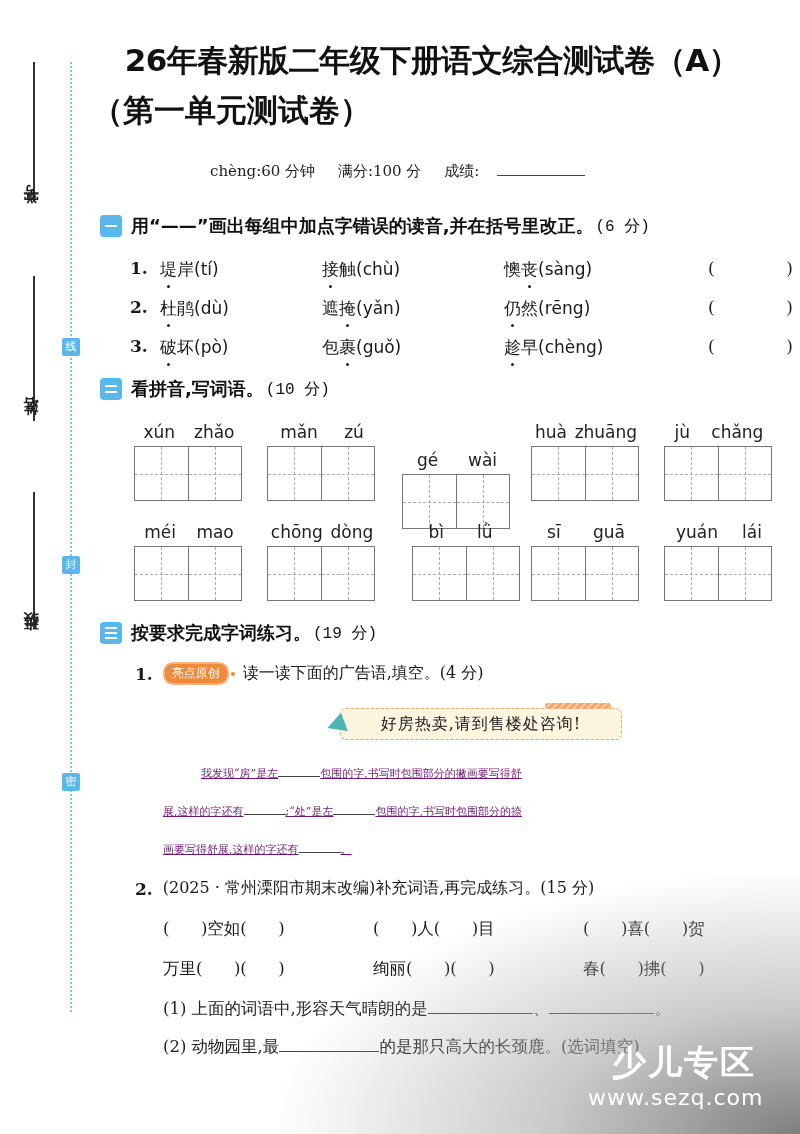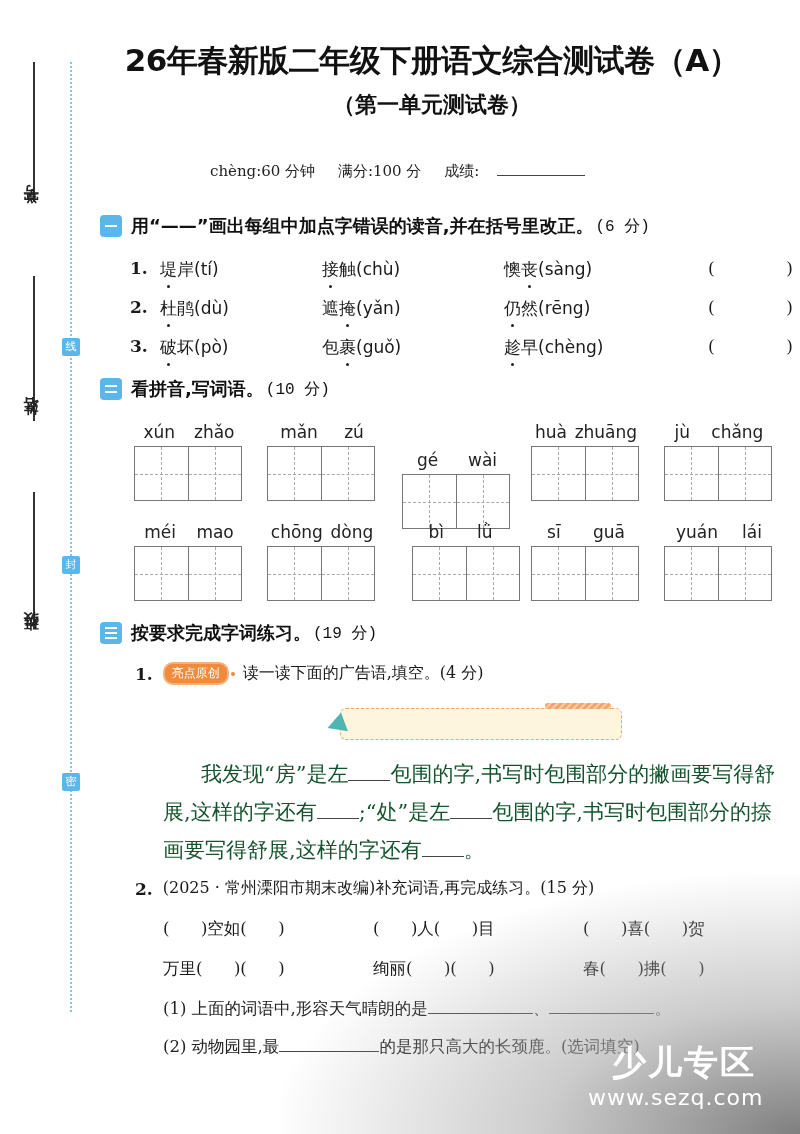--- a/index.html
+++ b/index.html
@@ -11,22 +11,22 @@
   .vline { position: absolute; left: 33px; width: 1.5px; background: #333; }
   .vlabel { position: absolute; left: 22px; writing-mode: vertical-rl; transform: rotate(180deg);
             font-family: "DejaVu Sans", sans-serif; font-size: 15px; font-weight: bold; letter-spacing: 4px; color: #222; }
   .dotline { position: absolute; left: 70px; top: 62px; height: 950px; border-left: 2px dotted #7fc4ea; }
   .cutmark { position: absolute; left: 62px; width: 18px; height: 18px; background: #5bb6ea; color: #fff;
              font-family: "DejaVu Sans", sans-serif; font-size: 11px; line-height: 18px; text-align: center; border-radius: 2px; }
 
   
   .title { position: absolute; left: 92px; top: 40px; width: 680px; text-align: center;
            font-family: "DejaVu Sans", sans-serif; font-weight: bold; font-size: 31px; letter-spacing: -0.5px; color: #111; }
-  .subtitle { position: absolute; left: 92px; top: 90px; width: 680px; text-align: center;
-              font-family: "DejaVu Sans", sans-serif; font-weight: bold; font-size: 22px; color: #111; }
+  .subtitle { position: absolute; left: 92px; top: 90px; width: 680px; text-align: left;
+              font-family: "DejaVu Sans", sans-serif; font-weight: bold; font-size: 31px; color: #111; }
   .meta { position: absolute; left: 210px; top: 162px; font-size: 15px; color: #222; }
   .meta span { margin-right: 18px; }
   .meta .blank { display: inline-block; width: 88px; border-bottom: 1px solid #444; height: 14px; vertical-align: baseline; margin-right: 0; }
 
   
   .sec { position: absolute; left: 100px; display: flex; align-items: center;
          font-family: "DejaVu Sans", sans-serif; font-weight: bold; font-size: 18px; color: #111; }
   .badge { width: 22px; height: 22px; border-radius: 4px; background: #5bb6ea; position: relative; margin-right: 9px; }
   .badge i { position: absolute; left: 5px; right: 5px; height: 2px; background: #fff; }
   .sec .pts { font-family: Liberation Mono, monospace; font-weight: normal; font-size: 16px; margin-left: 2px; }
@@ -55,21 +55,21 @@
   .tag { background: #f08a3c; color: #fff; font-family: "DejaVu Sans", sans-serif; font-size: 12px; padding: 1px 7px; border-radius: 10px; border: 2px solid #f5b27a; margin-right: 10px; position: relative; }
   .tag::after { content: ""; position: absolute; right: -8px; top: 50%; width: 4px; height: 4px; margin-top: -2px; border-radius: 50%; background: #f08a3c; }
 
   .slogan { position: absolute; left: 340px; top: 708px; width: 282px; height: 32px; background: #fdf5dd;
             border: 1.5px dashed #e8a872; border-radius: 6px; display: flex; align-items: center; justify-content: center;
             font-size: 16px; color: #222; letter-spacing: 1px; }
   .slogan .stripe { position: absolute; right: 10px; top: -6px; width: 66px; height: 6px; border-radius: 3px 3px 0 0;
                     background: repeating-linear-gradient(135deg, #f3a66a 0 3px, #f8c9a0 3px 5px); }
   .megaphone { position: absolute; left: -14px; top: 6px; width: 0; height: 0; border-top: 10px solid transparent; border-bottom: 10px solid transparent; border-right: 18px solid #4fb5b3; transform: rotate(-20deg); }
 
-  .para { position: absolute; left: 163px; width: 632px; font-size: 21px; line-height: 38px; color: #14532d; }
+  .para { position: absolute; left: 163px; width: 632px; font-size: 11px; line-height: 38px; color: #701a75; text-decoration: underline; }
   .para .ind { display: inline-block; width: 38px; }
   .ublank { display: inline-block; width: 42px; border-bottom: 1px solid #444; height: 16px; vertical-align: baseline; }
 
   .fill { position: absolute; left: 163px; width: 630px; font-size: 16.5px; display: flex; }
   .fill span { white-space: pre; }
 
   .sub { position: absolute; left: 163px; font-size: 16.5px; color: #222; white-space: nowrap; }
   .lblank { display: inline-block; width: 105px; border-bottom: 1px solid #444; height: 16px; vertical-align: baseline; }
 
   
@@ -264,20 +264,21 @@
 
 <div class="q" style="top:662px;">
   <span class="qn">1.</span>
   <span class="tag">亮点原创</span>
   <span style="margin-left:4px;">读一读下面的广告语,填空。(4 分)</span>
 </div>
 
 <div class="slogan">
   <div class="stripe"></div>
   <div class="megaphone"></div>
+  <span>好房热卖,请到售楼处咨询!</span>
 </div>
 
 <div class="para" style="top:755px;">
   <span class="ind"></span><span>我发现“房”是左</span><span class="ublank"></span><span>包围的字,书写时包围部分的撇画要写得舒</span><br>
   <span>展,这样的字还有</span><span class="ublank"></span><span>;“处”是左</span><span class="ublank"></span><span>包围的字,书写时包围部分的捺</span><br>
   <span>画要写得舒展,这样的字还有</span><span class="ublank"></span><span>。</span>
 </div>
 
 <div class="q" style="top:878px;">
   <span class="qn">2.</span>

